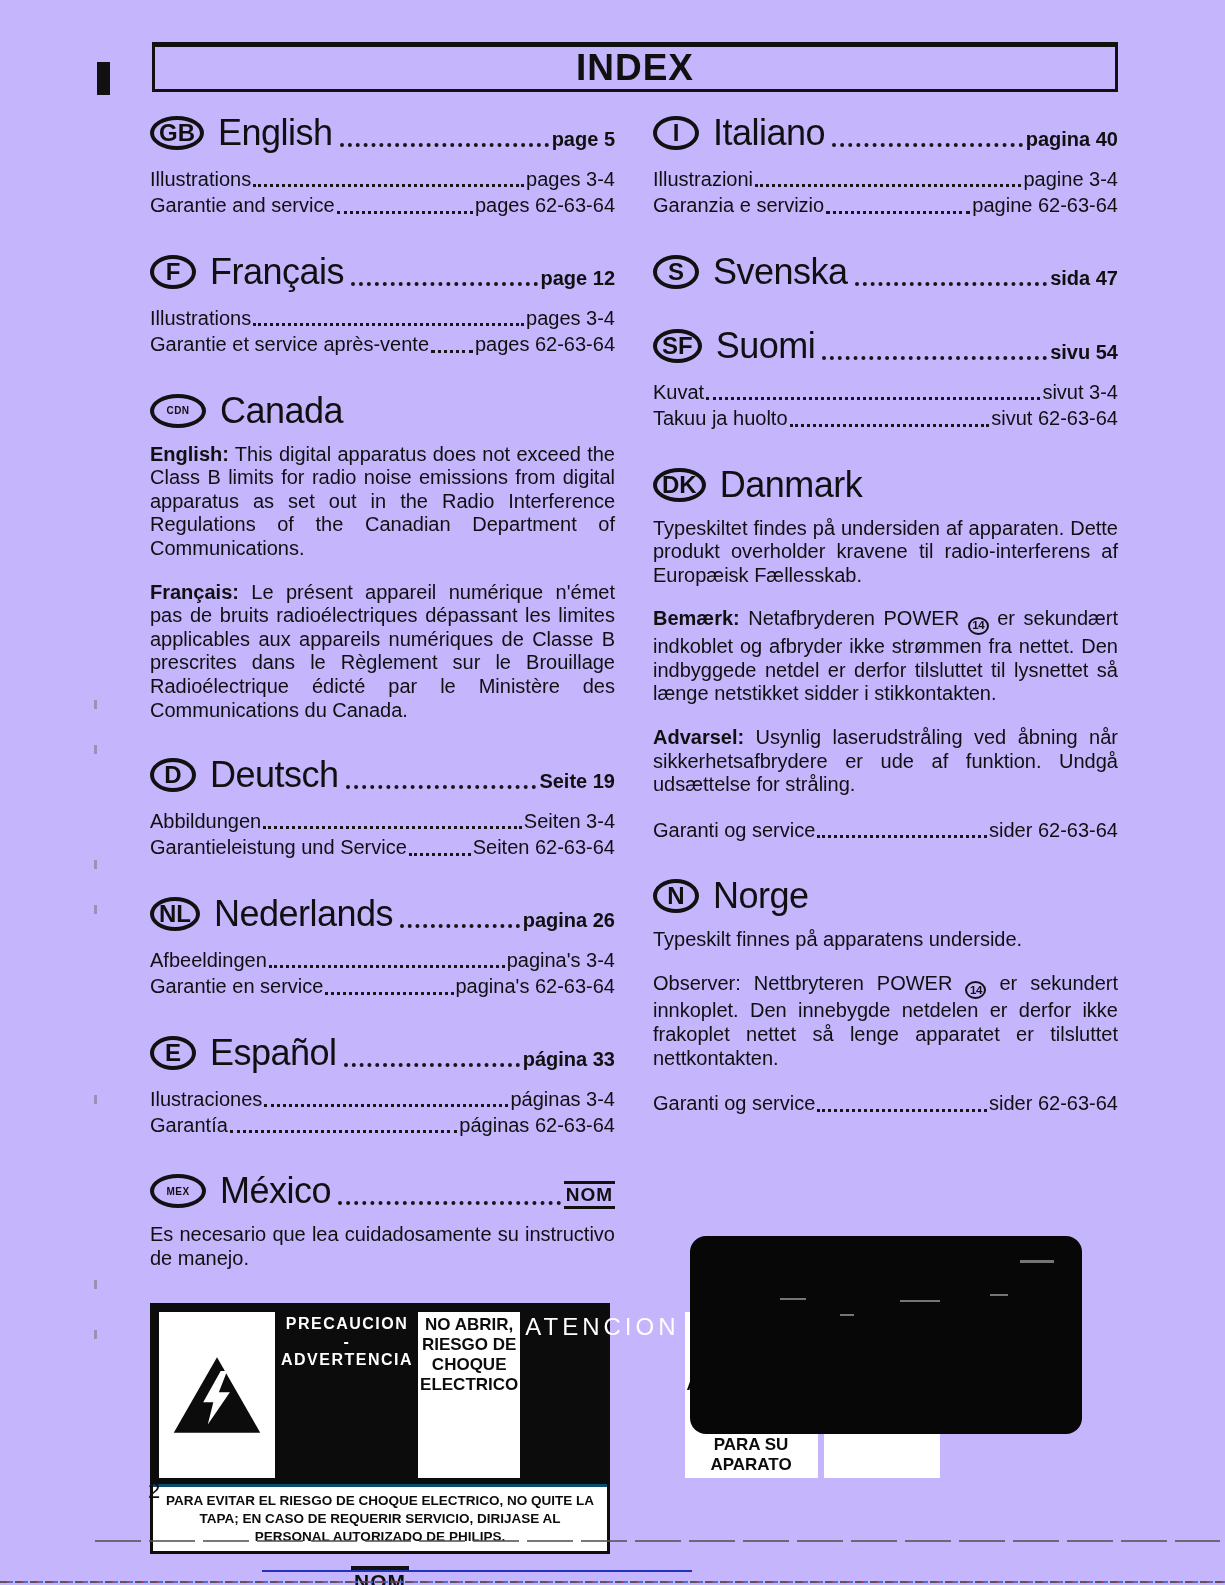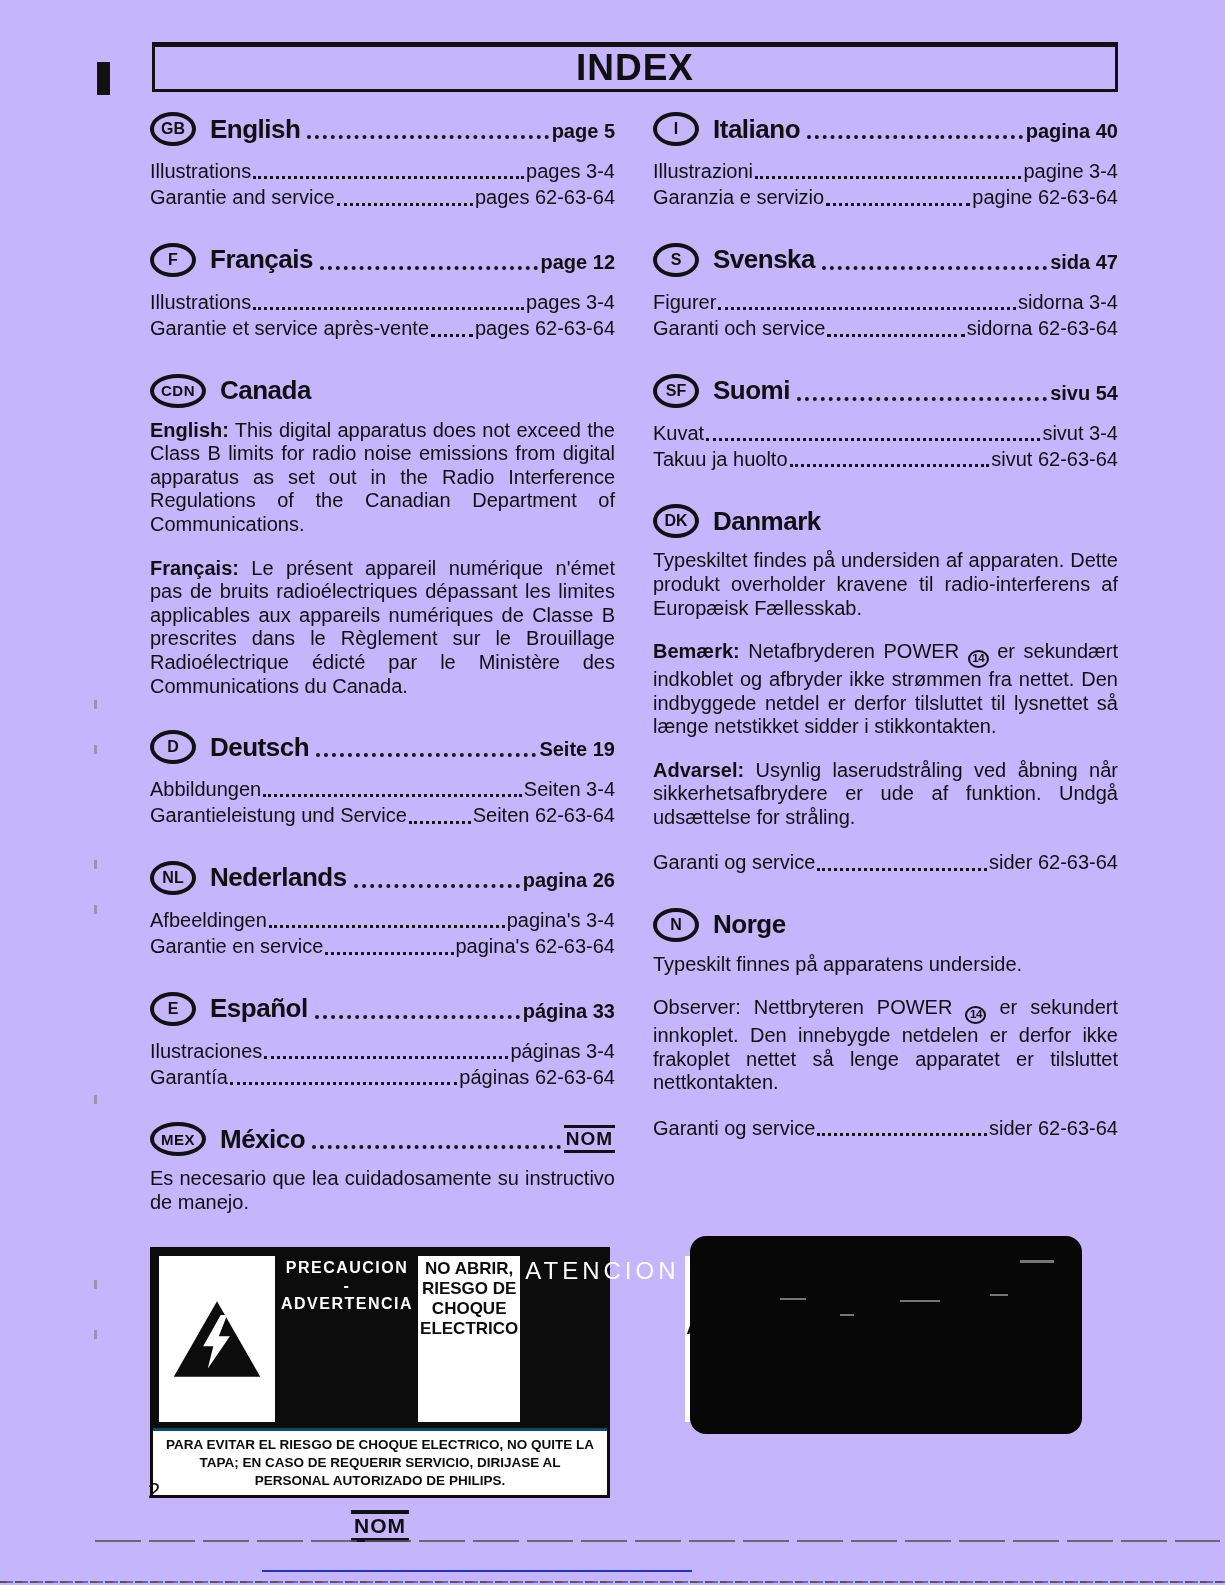--- a/index.html
+++ b/index.html
@@ -12,24 +12,24 @@
              border:3px solid #111;border-top-width:5px;box-sizing:border-box;
              display:flex;align-items:center;justify-content:center;}
   .index-title{font-size:37px;font-weight:700;letter-spacing:1px;}
 
   
   .content{position:absolute;left:150px;top:112px;width:968px;display:flex;gap:38px;}
   .col{width:465px;}
   .sec{margin-bottom:32px;}
   .sec-head{display:flex;align-items:center;}
   .badge{border:4px solid #111;border-radius:50%;font-weight:700;display:flex;align-items:center;
-         justify-content:center;height:34px;min-width:46px;padding:0 5px;font-size:16px;
+         justify-content:center;height:34px;min-width:46px;padding:0 5px;font-size:24px;
          box-sizing:border-box;flex:0 0 auto;}
-  .badge.wide{font-size:15px;min-width:56px;letter-spacing:.5px;}
-  .sec-title{font-size:26px;font-weight:700;margin-left:14px;letter-spacing:-.5px;white-space:nowrap;}
+  .badge.wide{font-size:10px;min-width:56px;letter-spacing:.5px;}
+  .sec-title{font-size:36px;font-weight:400;margin-left:14px;letter-spacing:-.5px;white-space:nowrap;}
   .head-dots{flex:1;border-bottom:4px dotted #161616;margin:0 3px 7px 7px;align-self:flex-end;}
   .head-ref{font-size:20px;font-weight:700;white-space:nowrap;align-self:flex-end;padding-bottom:3px;}
   .head-ref.nom{border-top:3px solid #111;border-bottom:3px solid #111;padding:0 2px;
                 font-size:19px;margin-bottom:3px;letter-spacing:1px;}
 
   .toc{margin-top:12px;}
   .toc-row{display:flex;font-size:20px;line-height:1.32;}
   .toc-label{white-space:nowrap;}
   .toc-dots{flex:1;border-bottom:3px dotted #161616;margin:0 2px 5px;}
   .toc-ref{white-space:nowrap;}
@@ -266,32 +266,20 @@
         </div>
       </div>
 
       <div class="sec">
         <div class="sec-head">
           <span class="badge">S</span>
           <span class="sec-title">Svenska</span>
           <span class="head-dots"></span>
           <span class="head-ref">sida 47</span>
         </div>
-        <div class="toc">
-          <div class="toc-row">
-            <span class="toc-label">Figurer</span>
-            <span class="toc-dots"></span>
-            <span class="toc-ref">sidorna 3-4</span>
-          </div>
-          <div class="toc-row">
-            <span class="toc-label">Garanti och service</span>
-            <span class="toc-dots"></span>
-            <span class="toc-ref">sidorna 62-63-64</span>
-          </div>
-        </div>
       </div>
 
       <div class="sec">
         <div class="sec-head">
           <span class="badge">SF</span>
           <span class="sec-title">Suomi</span>
           <span class="head-dots"></span>
           <span class="head-ref">sivu 54</span>
         </div>
         <div class="toc">

